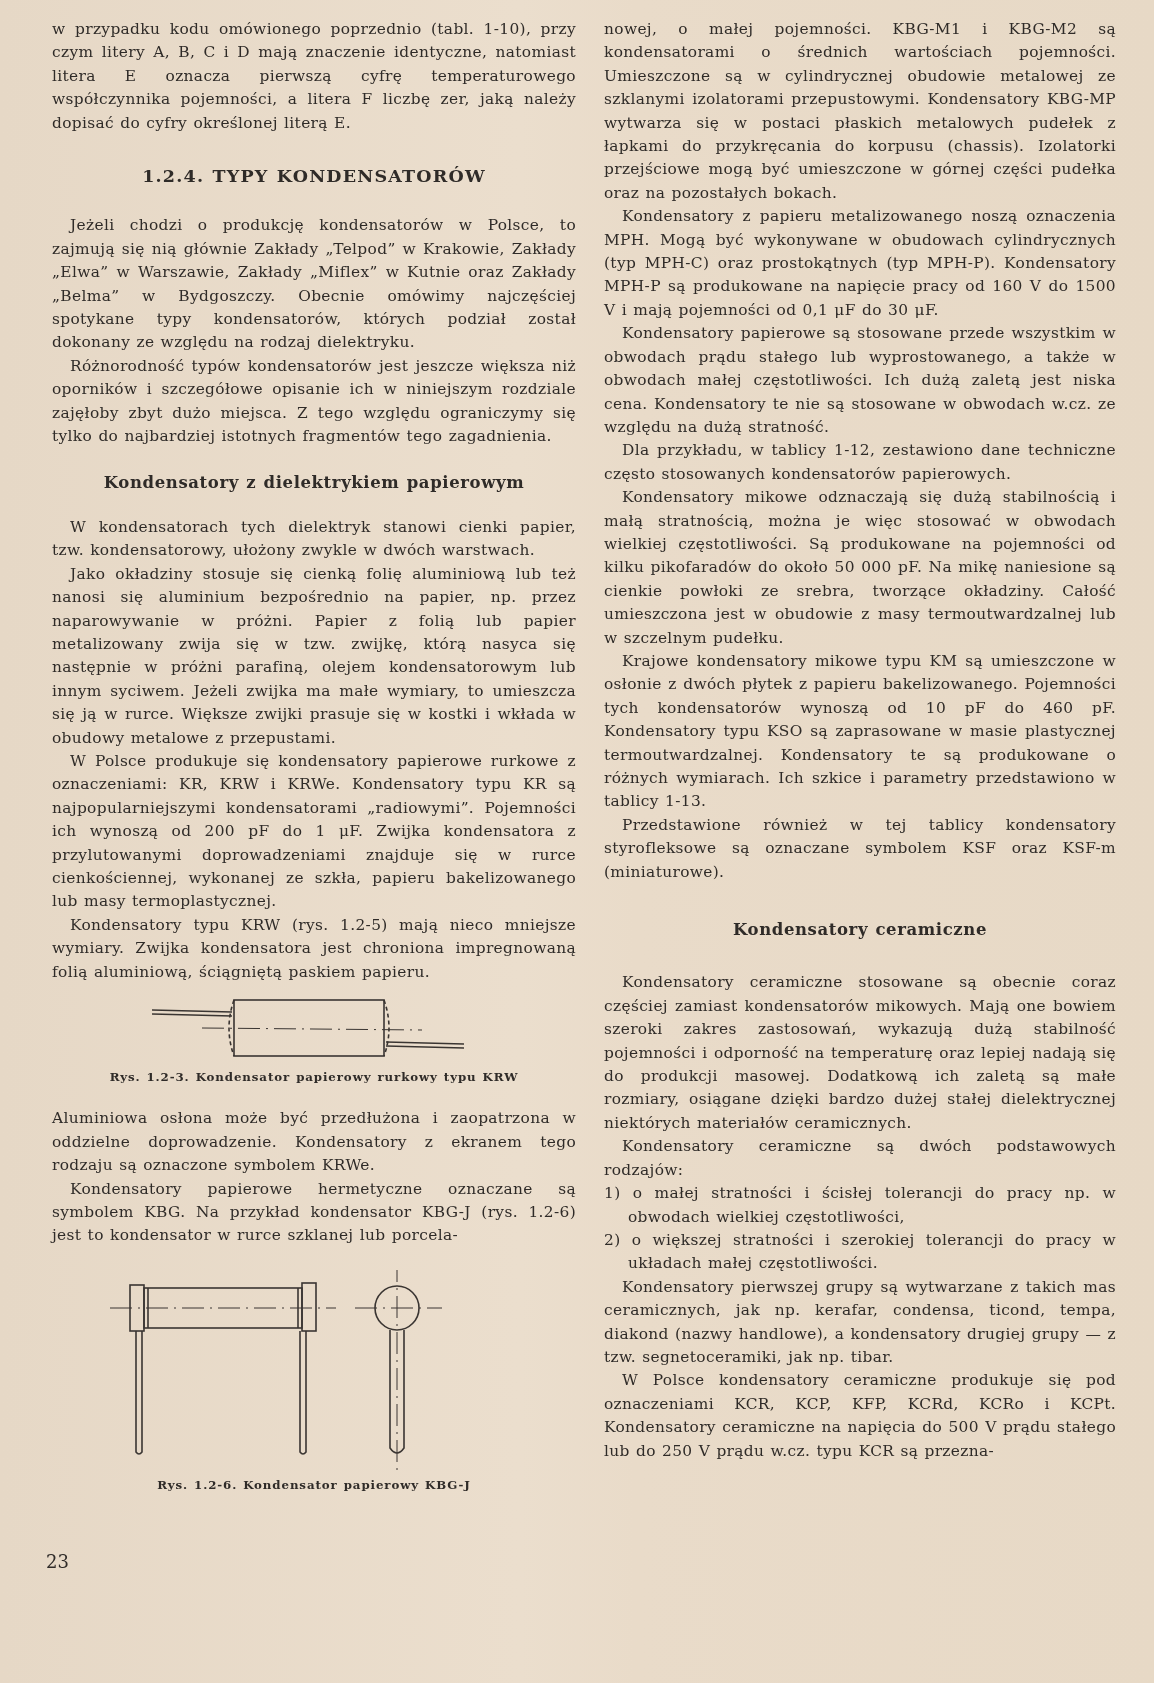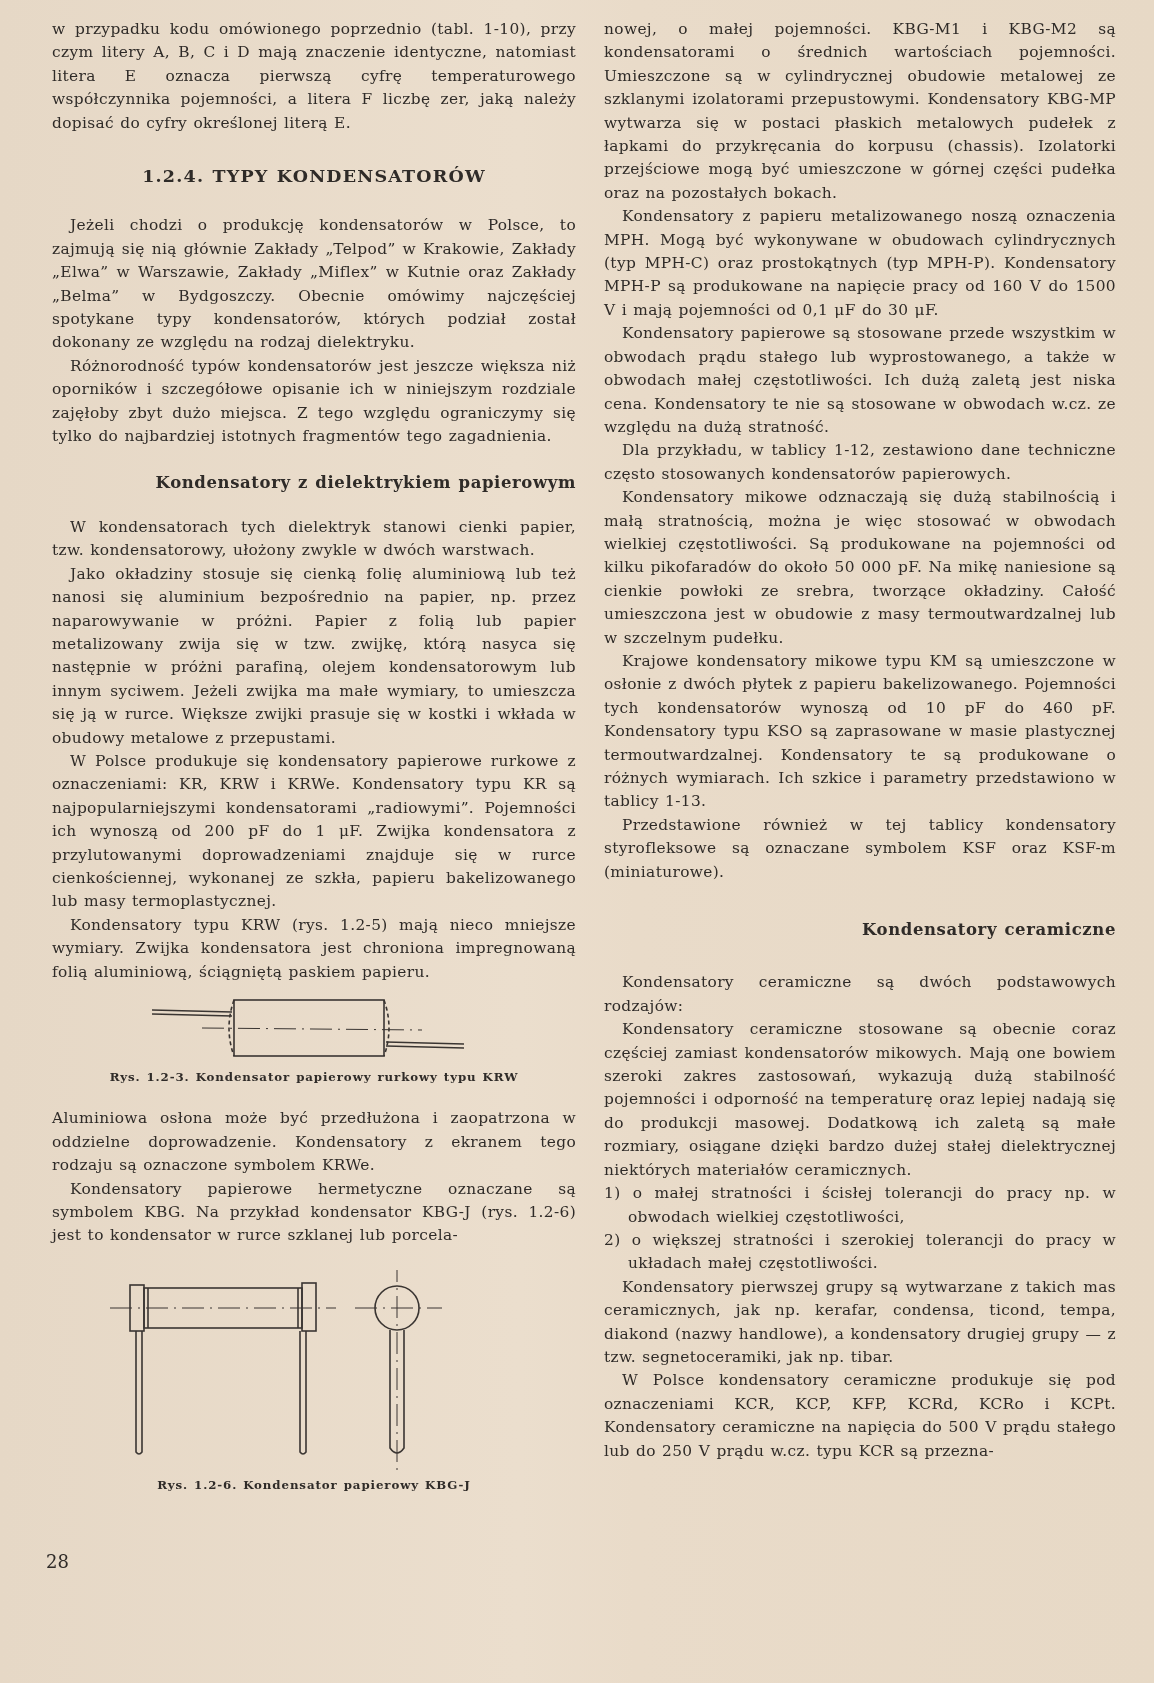--- a/index.html
+++ b/index.html
@@ -26,21 +26,21 @@
   p { margin: 0; }
   .indent { text-indent: 18px; }
   .section-title {
     font-family: "DejaVu Serif", serif;
     font-weight: bold; font-size: 17.5px; letter-spacing: 1.2px;
     margin: 30px 0 26px 0; text-align: center;
   }
   .sub-title {
     font-family: "DejaVu Serif", serif;
     font-weight: bold; font-size: 16.5px; letter-spacing: 0.6px;
-    margin: 22px 0 22px 0; text-align: right;
+    margin: 22px 0 22px 0; text-align: center;
   }
   .figure { position: relative; width: 100%; }
   .fig1 { height: 70px; margin-top: 8px; }
   .fig2 { height: 200px; margin-top: 22px; }
   .caption {
     font-weight: bold; font-size: 11.8px; letter-spacing: 0.9px;
     text-align: center; margin: 4px 0 18px 0;
   }
   .list-item { padding-left: 24px; text-indent: -24px; }
   .page-number {
@@ -114,24 +114,24 @@
     <p class="indent">Kondensatory papierowe są stosowane przede wszystkim w obwodach prądu stałego lub wyprostowanego, a także w obwodach małej częstotliwości. Ich dużą zaletą jest niska cena. Kondensatory te nie są stosowane w obwodach w.cz. ze względu na dużą stratność.</p>
     <p class="indent">Dla przykładu, w tablicy 1-12, zestawiono dane techniczne często stosowanych kondensatorów papierowych.</p>
 
 
     <p class="indent">Kondensatory mikowe odznaczają się dużą stabilnością i małą stratnością, można je więc stosować w obwodach wielkiej częstotliwości. Są produkowane na pojemności od kilku pikofaradów do około 50 000 pF. Na mikę naniesione są cienkie powłoki ze srebra, tworzące okładziny. Całość umieszczona jest w obudowie z masy termoutwardzalnej lub w szczelnym pudełku.</p>
     <p class="indent">Krajowe kondensatory mikowe typu KM są umieszczone w osłonie z dwóch płytek z papieru bakelizowanego. Pojemności tych kondensatorów wynoszą od 10 pF do 460 pF. Kondensatory typu KSO są zaprasowane w masie plastycznej termoutwardzalnej. Kondensatory te są produkowane o różnych wymiarach. Ich szkice i parametry przedstawiono w tablicy 1-13.</p>
     <p class="indent">Przedstawione również w tej tablicy kondensatory styrofleksowe są oznaczane symbolem KSF oraz KSF-m (miniaturowe).</p>
 
     <div class="sub-title" style="margin-top:34px;margin-bottom:30px;">Kondensatory ceramiczne</div>
 
+    <p class="indent">Kondensatory ceramiczne stosowane są obecnie coraz częściej zamiast kondensatorów mikowych. Mają one bowiem szeroki zakres zastosowań, wykazują dużą stabilność pojemności i odporność na temperaturę oraz lepiej nadają się do produkcji masowej. Dodatkową ich zaletą są małe rozmiary, osiągane dzięki bardzo dużej stałej dielektrycznej niektórych materiałów ceramicznych.</p>
     <p class="indent">Kondensatory ceramiczne są dwóch podstawowych rodzajów:</p>
-    <p class="indent">Kondensatory ceramiczne stosowane są obecnie coraz częściej zamiast kondensatorów mikowych. Mają one bowiem szeroki zakres zastosowań, wykazują dużą stabilność pojemności i odporność na temperaturę oraz lepiej nadają się do produkcji masowej. Dodatkową ich zaletą są małe rozmiary, osiągane dzięki bardzo dużej stałej dielektrycznej niektórych materiałów ceramicznych.</p>
 
     <p class="list-item">1) o małej stratności i ścisłej tolerancji do pracy np. w obwodach wielkiej częstotliwości,</p>
     <p class="list-item">2) o większej stratności i szerokiej tolerancji do pracy w układach małej częstotliwości.</p>
 
     <p class="indent">Kondensatory pierwszej grupy są wytwarzane z takich mas ceramicznych, jak np. kerafar, condensa, ticond, tempa, diakond (nazwy handlowe), a kondensatory drugiej grupy — z tzw. segnetoceramiki, jak np. tibar.</p>
     <p class="indent">W Polsce kondensatory ceramiczne produkuje się pod oznaczeniami KCR, KCP, KFP, KCRd, KCRo i KCPt. Kondensatory ceramiczne na napięcia do 500 V prądu stałego lub do 250 V prądu w.cz. typu KCR są przezna-</p>
   </div>
 
-  <div class="page-number">28</div>
+  <div class="page-number">23</div>
 </div>
 
 </body></html>

